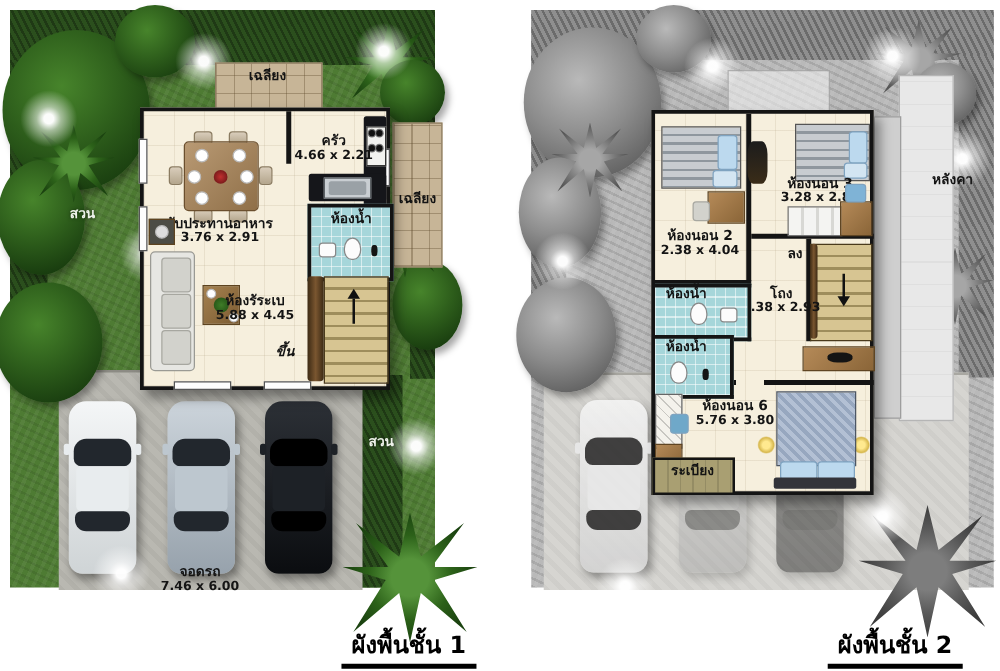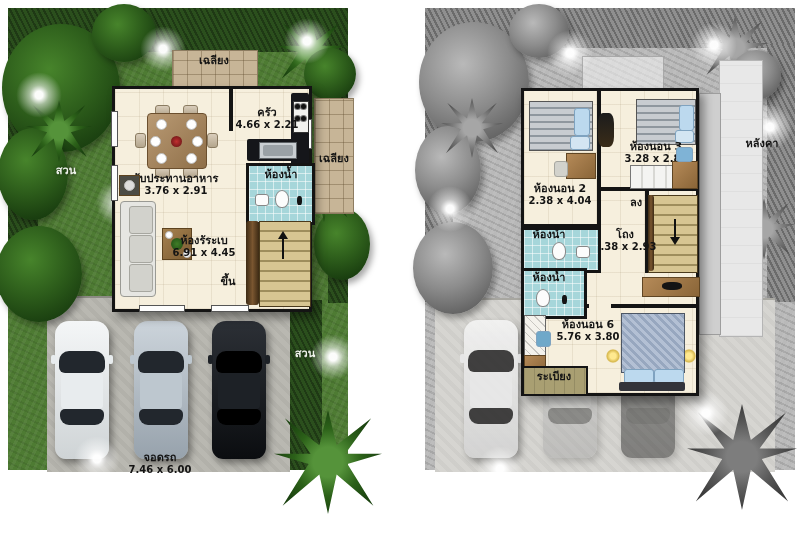--- a/index.html
+++ b/index.html
@@ -190,21 +190,21 @@
       <div class="basin-s" style="left:6px;top:28px;"></div>
       <div class="fanb" style="left:48px;top:30px;width:5px;height:9px;"></div>
     </div>
     <div class="lbl" style="left:166px;top:80px;">ห้องน้ำ</div>
 
     <div class="rail" style="left:131px;top:132px;width:13px;height:84px;"></div>
     <div class="steps" style="left:144px;top:132px;width:50px;height:84px;"></div>
     <div class="arrow-stem" style="left:168px;top:38px;height:0;"></div>
     <div class="tri-up" style="left:163px;top:142px;"></div>
     <div class="arrow-stem" style="left:167px;top:150px;height:20px;"></div>
-    <div class="lbl" style="left:113px;top:187px;">ขึ้น</div>
+    <div class="lbl" style="left:113px;top:187px;font-style:italic;">ขึ้น</div>
 
     <div class="chair" style="left:40px;top:16px;"></div>
     <div class="chair" style="left:68px;top:16px;"></div>
     <div class="chair" style="left:40px;top:78px;"></div>
     <div class="chair" style="left:68px;top:78px;"></div>
     <div class="chair" style="left:20px;top:44px;width:9px;height:13px;"></div>
     <div class="chair" style="left:92px;top:44px;width:9px;height:13px;"></div>
     <div class="table-d" style="left:32px;top:24px;width:58px;height:54px;">
       <div class="plate" style="left:8px;top:5px;"></div>
       <div class="plate" style="left:38px;top:5px;"></div>
@@ -227,24 +227,25 @@
       <div class="cushion" style="left:8px;top:33px;width:22px;height:26px;"></div>
       <div class="cushion" style="left:8px;top:62px;width:22px;height:26px;"></div>
     </div>
     <div class="ctable" style="left:47px;top:139px;width:28px;height:30px;">
       <div class="plant" style="left:8px;top:9px;width:12px;height:12px;"></div>
       <div class="plate" style="left:2px;top:2px;width:6px;height:6px;"></div>
       <div class="plate" style="left:20px;top:21px;width:6px;height:6px;"></div>
     </div>
     <div class="lbl" style="left:89px;top:146px;">
       <span>ห้องรัระเบ</span>
-      <span class="sub">6.91 x 4.45</span>
+      <span class="sub">5.88 x 4.45</span>
     </div>
   </div>
 
+  <div class="caption" style="left:327px;top:500px;">ผังพื้นชั้น 1</div>
 
   <div class="abs glawn" style="left:425px;top:8px;width:370px;height:462px;">
     <div class="abs ghedge" style="left:0;top:0;width:370px;height:40px;"></div>
     <div class="abs ghedge" style="left:0;top:36px;width:28px;height:258px;"></div>
     <div class="abs ghedge" style="left:342px;top:36px;width:28px;height:258px;"></div>
     <div class="abs gconcrete" style="left:10px;top:290px;width:340px;height:172px;border-top:2px solid #a8a7a1;"></div>
 
     <div class="tree gtree" style="left:-6px;top:14px;width:110px;height:120px;"></div>
     <div class="tree gtree" style="left:84px;top:-4px;width:60px;height:54px;"></div>
     <div class="tree gtree" style="left:-10px;top:118px;width:66px;height:88px;"></div>
@@ -363,14 +364,15 @@
     <div class="bed-big" style="left:97px;top:222px;width:62px;height:58px;"></div>
     <div class="pillow" style="left:100px;top:278px;width:28px;height:13px;"></div>
     <div class="pillow" style="left:130px;top:278px;width:28px;height:13px;"></div>
     <div class="frame" style="left:95px;top:291px;width:66px;height:9px;"></div>
   </div>
 
   <div class="abs" style="left:522px;top:366px;width:62px;height:26px;border:2px solid #141414;
        background:repeating-linear-gradient(90deg,rgba(0,0,0,.12) 0 1px,transparent 1px 10px),#a99f72;"></div>
   <div class="lbl" style="left:554px;top:371px;">ระเบียง</div>
 
+  <div class="caption" style="left:716px;top:500px;">ผังพื้นชั้น 2</div>
 
 </div>
 
 </body></html>

